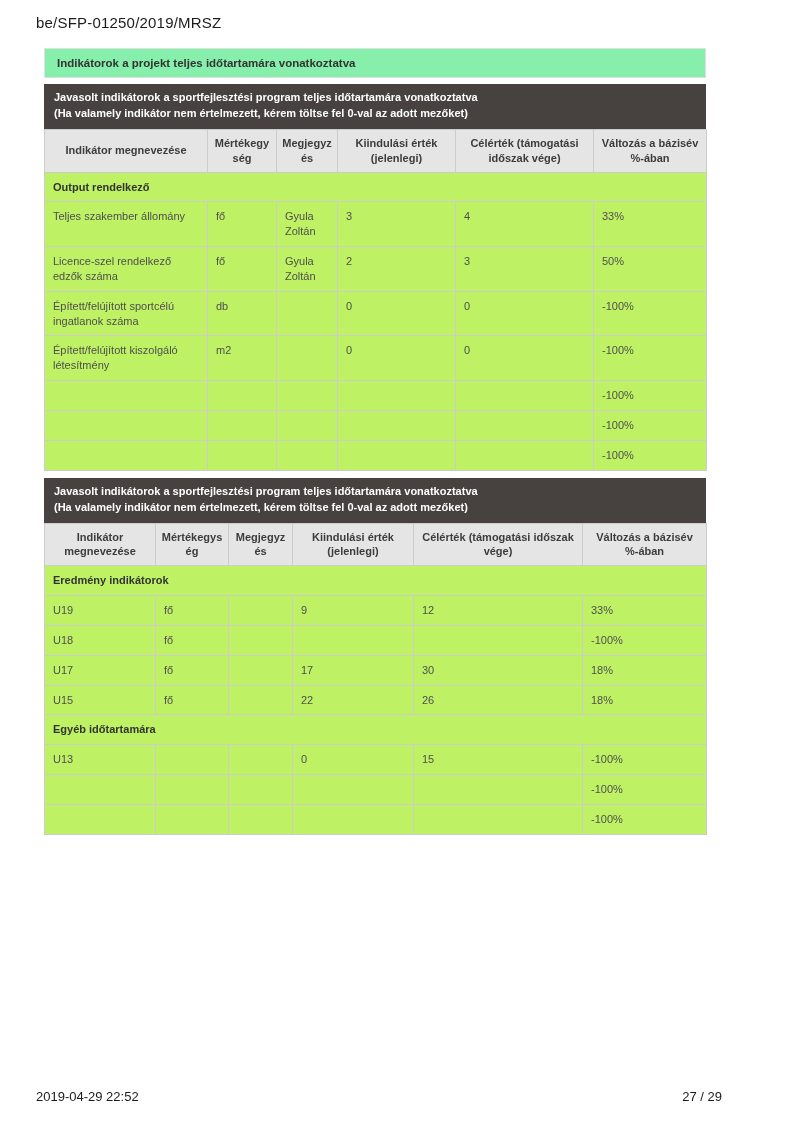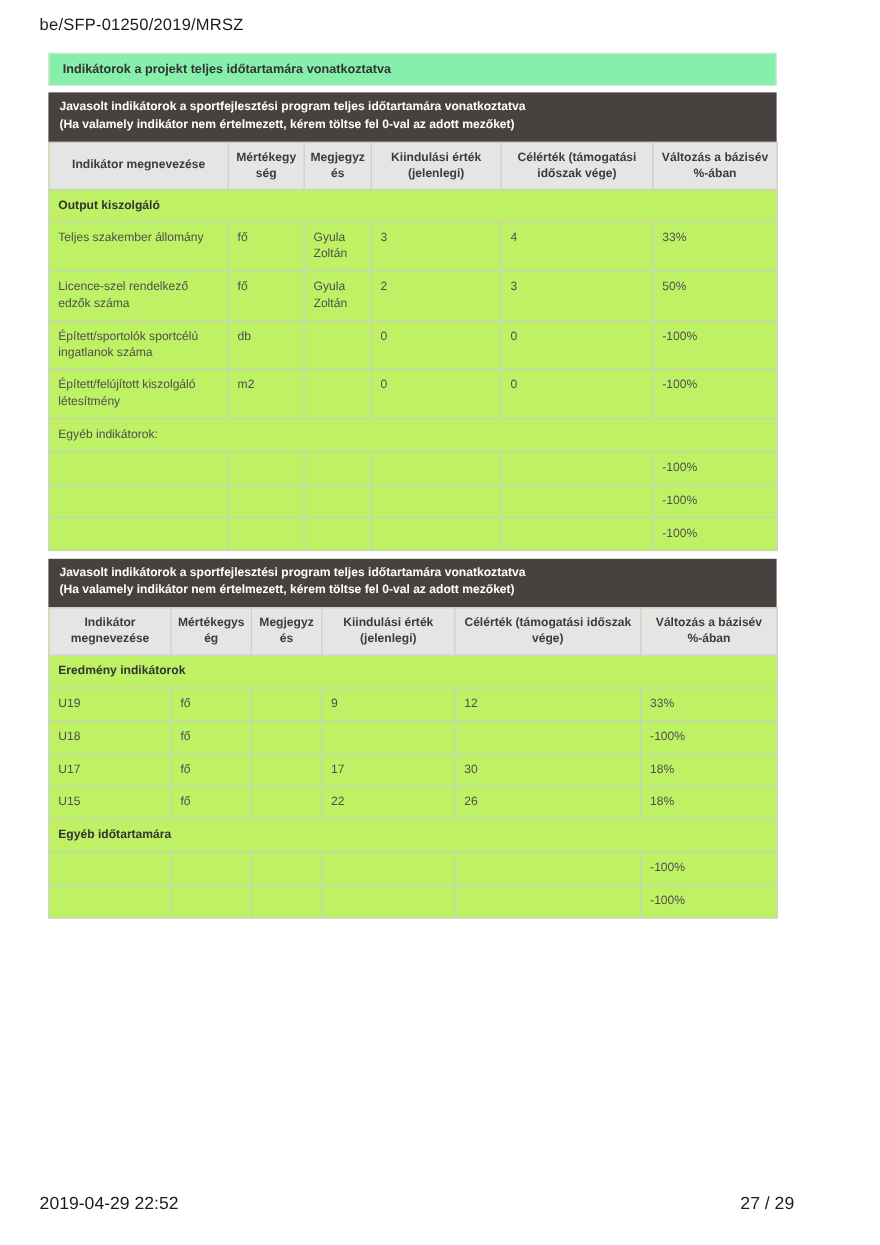--- a/index.html
+++ b/index.html
@@ -81,21 +81,21 @@
   tr.row-section td {
     font-weight: bold;
     color: #333;
   }
   tr.row-span td { color: #4f4f4f; }
   .footer {
     position: absolute;
     left: 36px;
     right: 30px;
     bottom: 28px;
-    font-size: 16px;
+    font-size: 13px;
     color: #1c1c1c;
     display: flex;
     justify-content: space-between;
   }
 </style>
 </head>
 <body>
 
 <div class="page">
 
@@ -123,56 +123,53 @@
                 <th>Indikátor megnevezése</th>
                 <th>Mértékegység</th>
                 <th>Megjegyzés</th>
                 <th>Kiindulási érték (jelenlegi)</th>
                 <th>Célérték (támogatási időszak vége)</th>
                 <th>Változás a bázisév %-ában</th>
               </tr>
             </thead>
       <tbody>
               <tr class="row-section">
-                <td colspan="6">Output kiszolgáló</td>
+                <td colspan="6">Output rendelkező</td>
               </tr>
               <tr class="row-data">
                 <td>Teljes szakember állomány</td>
                 <td>fő</td>
                 <td>Gyula Zoltán</td>
                 <td>3</td>
                 <td>4</td>
                 <td>33%</td>
               </tr>
               <tr class="row-data">
                 <td>Licence-szel rendelkező edzők száma</td>
                 <td>fő</td>
                 <td>Gyula Zoltán</td>
                 <td>2</td>
                 <td>3</td>
                 <td>50%</td>
               </tr>
               <tr class="row-data">
-                <td>Épített/sportolók sportcélú ingatlanok száma</td>
+                <td>Épített/felújított sportcélú ingatlanok száma</td>
                 <td>db</td>
                 <td></td>
                 <td>0</td>
                 <td>0</td>
                 <td>-100%</td>
               </tr>
               <tr class="row-data">
                 <td>Épített/felújított kiszolgáló létesítmény</td>
                 <td>m2</td>
                 <td></td>
                 <td>0</td>
                 <td>0</td>
                 <td>-100%</td>
-              </tr>
-              <tr class="row-span">
-                <td colspan="6">Egyéb indikátorok:</td>
               </tr>
               <tr class="row-data">
                 <td></td>
                 <td></td>
                 <td></td>
                 <td></td>
                 <td></td>
                 <td>-100%</td>
               </tr>
               <tr class="row-data">
@@ -252,20 +249,28 @@
                 <td>fő</td>
                 <td></td>
                 <td>22</td>
                 <td>26</td>
                 <td>18%</td>
               </tr>
               <tr class="row-section">
                 <td colspan="6">Egyéb időtartamára</td>
               </tr>
               <tr class="row-data">
+                <td>U13</td>
+                <td></td>
+                <td></td>
+                <td>0</td>
+                <td>15</td>
+                <td>-100%</td>
+              </tr>
+              <tr class="row-data">
                 <td></td>
                 <td></td>
                 <td></td>
                 <td></td>
                 <td></td>
                 <td>-100%</td>
               </tr>
               <tr class="row-data">
                 <td></td>
                 <td></td>

